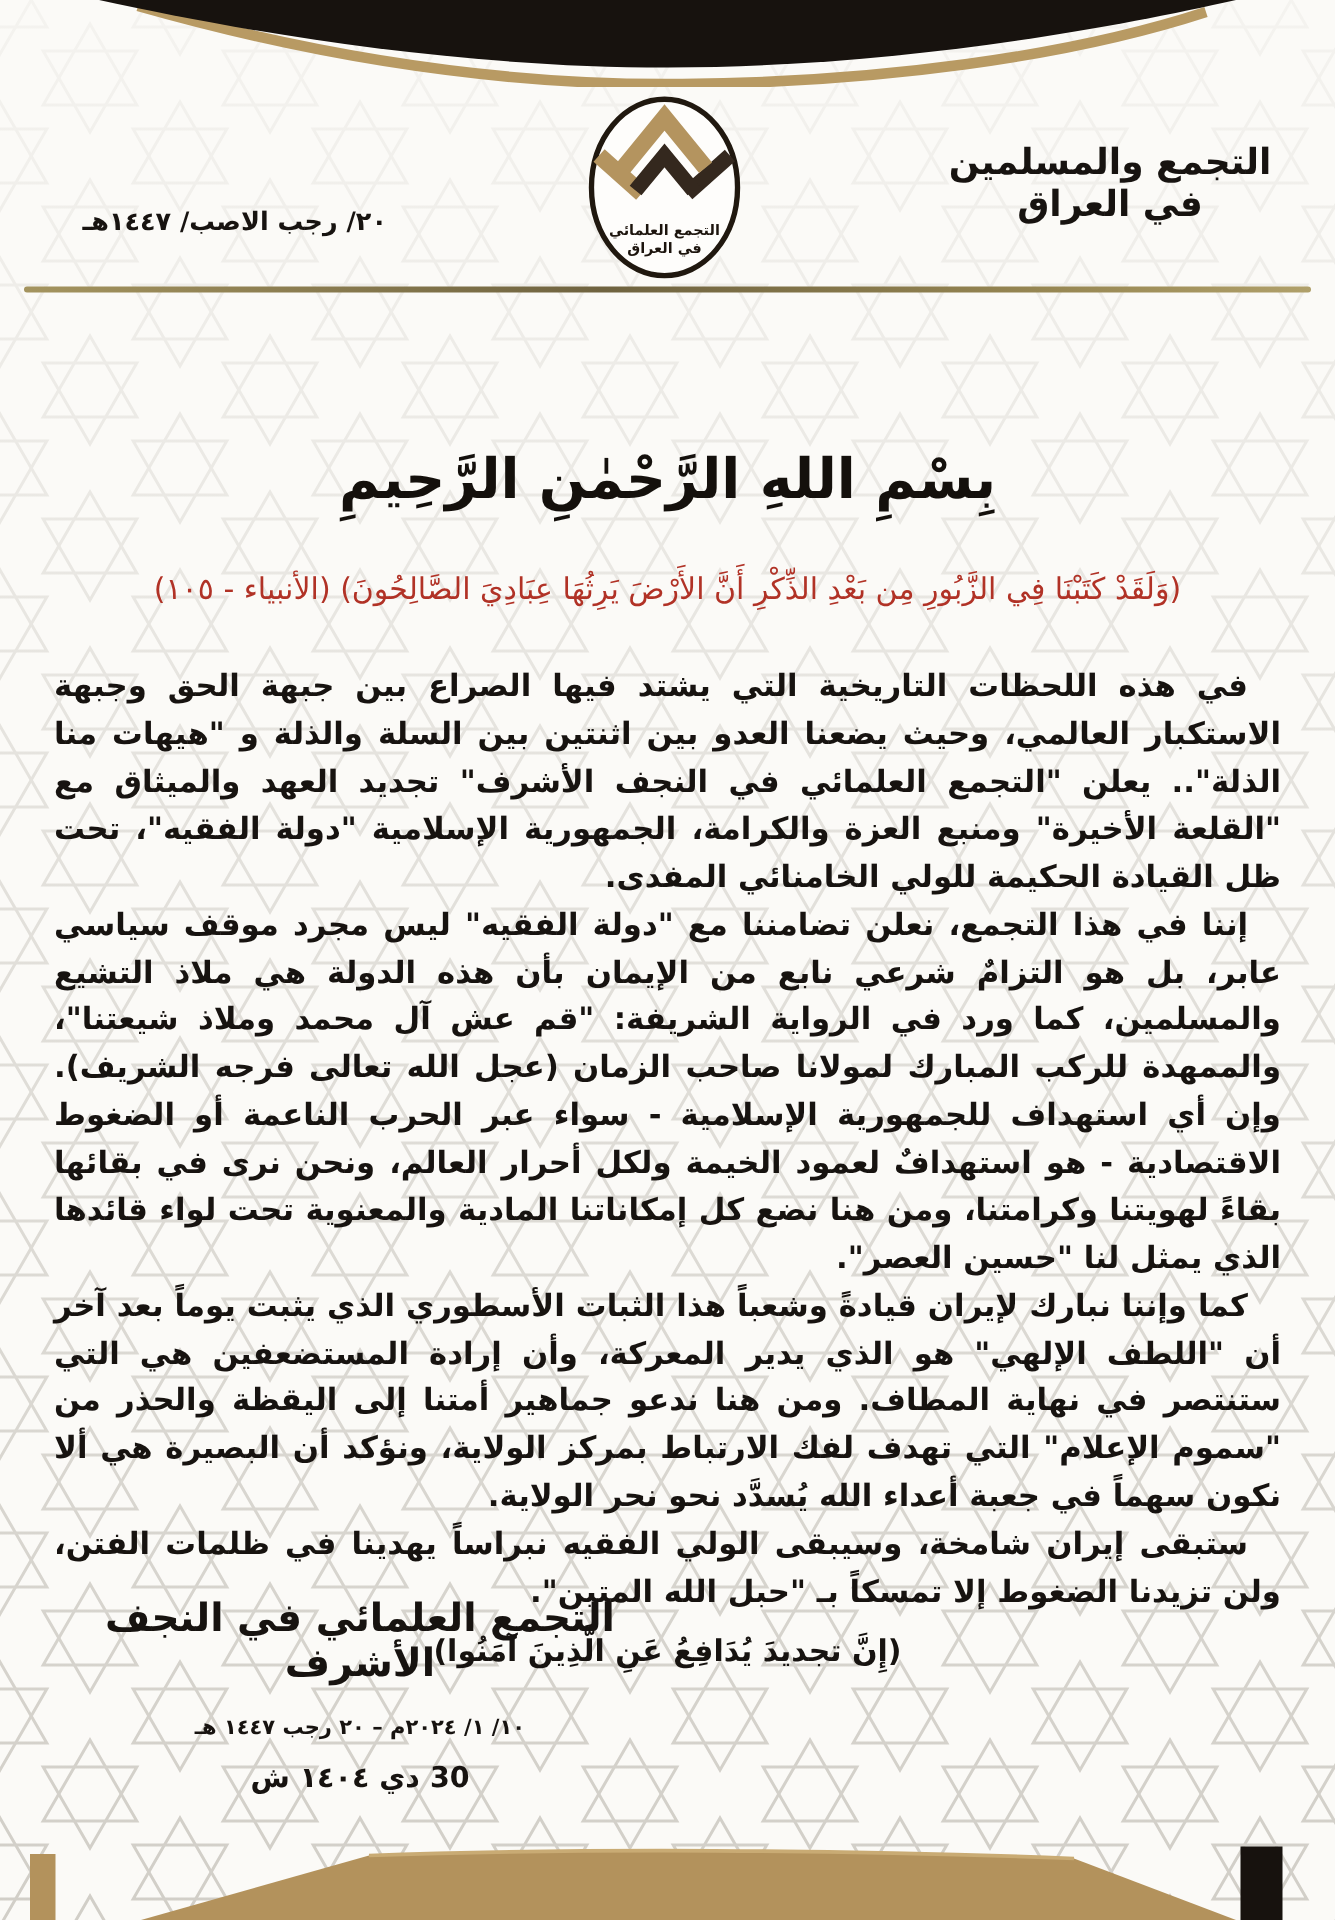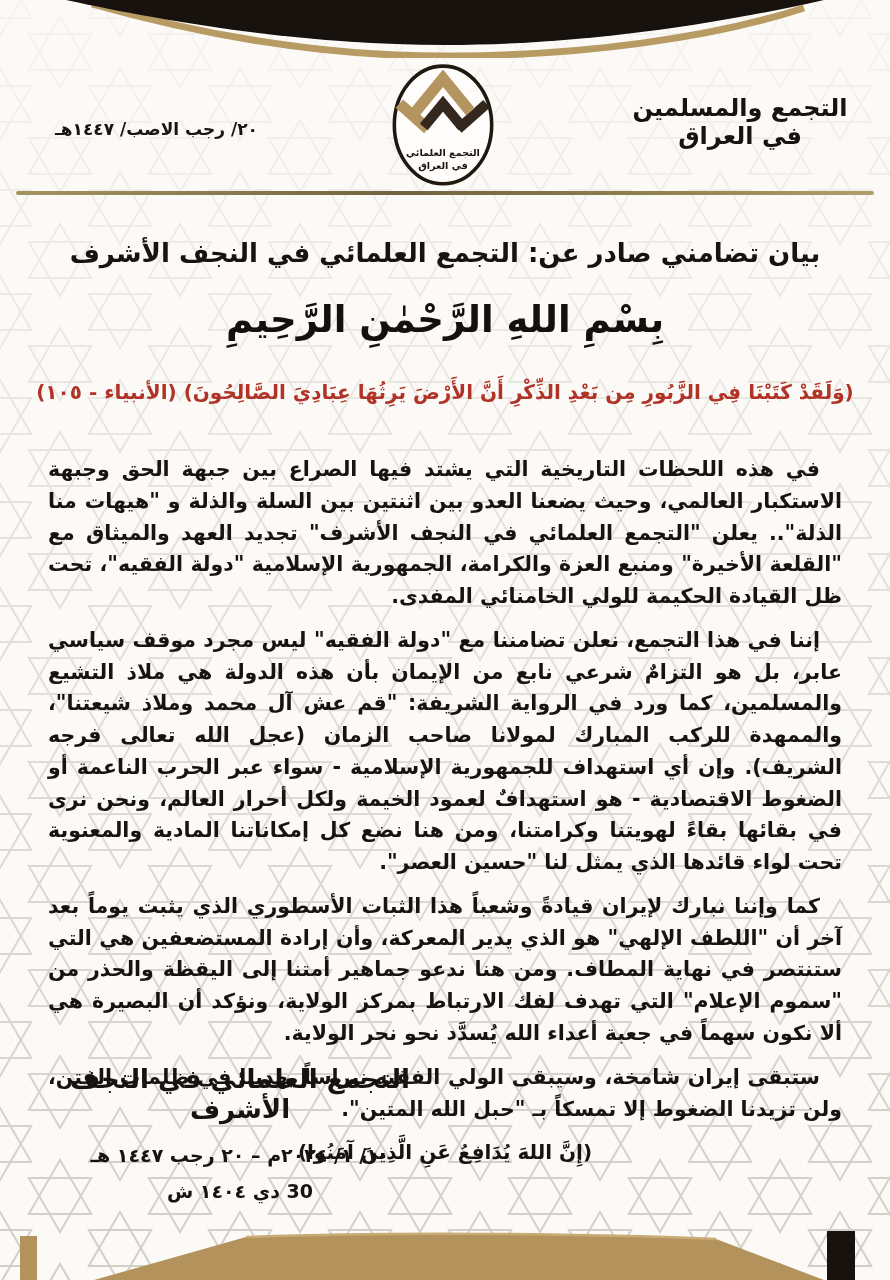--- a/index.html
+++ b/index.html
@@ -28,59 +28,59 @@
   }
   .hdr-right .l1 { font-size: 24px; }
   .hdr-right .l2 { font-size: 22px; margin-top: 16px; }
 
   .hdr-left {
     position: absolute; top: 102px; left: 26px; width: 232px; z-index: 2;
     text-align: left; font-weight: bold; direction: rtl;
   }
   .hdr-left > div { text-align: right; }
   .hdr-left .d1 { font-size: 17px; }
-  .hdr-left .d2 { font-size: 17px; margin-top: 17px; }
+  .hdr-left .d2 { font-size: 17px; margin-top: 36px; }
 
   .logo { position: absolute; top: 56px; left: 382px; width: 122px; height: 142px; z-index: 2; }
   .logo text { font-family: "DejaVu Sans", sans-serif; fill: #1c140d; font-weight: bold; }
 
   .sep {
     position: absolute; top: 191px; left: 16px; right: 16px; height: 4px; z-index: 2;
     background: linear-gradient(90deg, #a4945f, #6f6340 45%, #978753 80%, #b0a06a);
     border-radius: 2px;
   }
 
   .title {
     position: absolute; top: 238px; left: 0; right: 0; z-index: 2;
     text-align: center; font-size: 26px; font-weight: bold;
   }
   .basmala {
     position: absolute; top: 298px; left: 0; right: 0; z-index: 2;
     text-align: center; font-size: 37px; font-weight: bold; color: #14100c;
   }
   .verse-open {
     position: absolute; top: 380px; left: 20px; right: 20px; z-index: 2;
-    text-align: center; font-size: 20px; font-weight: bold; color: #b13226;
+    text-align: center; font-size: 20px; font-weight: normal; color: #b13226;
   }
 
   .body-text {
     position: absolute; top: 442px; left: 36px; right: 36px; z-index: 2;
     text-align: justify; font-size: 20.5px; font-weight: bold; line-height: 1.55;
   }
-  .body-text p { margin: 12px; text-indent: 22px; }
+  .body-text p { margin: 0; text-indent: 22px; }
   .body-text .closing {
     text-align: center; text-indent: 0; margin-top: 8px; font-size: 20px;
   }
 
   .footer {
     position: absolute; top: 1064px; right: 455px; width: 390px; z-index: 2;
     text-align: center; font-weight: bold;
   }
   .footer .f1 { font-size: 26px; }
-  .footer .f2 { font-size: 19px; margin-top: 20px; }
+  .footer .f2 { font-size: 14px; margin-top: 20px; }
   .footer .f3 { font-size: 19px; margin-top: 14px; }
 </style>
 </head>
 <body>
 
 <div class="page">
 
   <svg class="bg-pattern" width="890" height="1280" aria-hidden="true">
     <defs>
       <g id="star6" fill="none" stroke="#cfccc5" stroke-width="2">
@@ -117,32 +117,31 @@
     <path d="M 17,47 L 45,72" stroke="#b4945f" stroke-width="11" fill="none"></path>
     <path d="M 75,72 L 103,47" stroke="#34281e" stroke-width="10" fill="none"></path>
     <path d="M 33,55 L 60,22 L 87,55" stroke="#b4945f" stroke-width="11" fill="none"></path>
     <path d="M 41,70 L 60,47 L 79,70" stroke="#34281e" stroke-width="10" fill="none"></path>
     <text x="60" y="99" text-anchor="middle" font-size="9.5">التجمع العلمائي</text>
     <text x="60" y="111" text-anchor="middle" font-size="9.5">في العراق</text>
   </svg>
 
   <div class="sep"></div>
 
-  <div class="title">بيان تضامني صادر عن: التجمع العلمائي في النجف الأشرف</div>
 
   <div class="basmala">بِسْمِ اللهِ الرَّحْمٰنِ الرَّحِيمِ</div>
 
   <div class="verse-open">(وَلَقَدْ كَتَبْنَا فِي الزَّبُورِ مِن بَعْدِ الذِّكْرِ أَنَّ الأَرْضَ يَرِثُهَا عِبَادِيَ الصَّالِحُونَ) (الأنبياء - ١٠٥)</div>
 
   <div class="body-text">
     <p>في هذه اللحظات التاريخية التي يشتد فيها الصراع بين جبهة الحق وجبهة الاستكبار العالمي، وحيث يضعنا العدو بين اثنتين بين السلة والذلة و "هيهات منا الذلة".. يعلن "التجمع العلمائي في النجف الأشرف" تجديد العهد والميثاق مع "القلعة الأخيرة" ومنبع العزة والكرامة، الجمهورية الإسلامية "دولة الفقيه"، تحت ظل القيادة الحكيمة للولي الخامنائي المفدى.</p>
     <p>إننا في هذا التجمع، نعلن تضامننا مع "دولة الفقيه" ليس مجرد موقف سياسي عابر، بل هو التزامٌ شرعي نابع من الإيمان بأن هذه الدولة هي ملاذ التشيع والمسلمين، كما ورد في الرواية الشريفة: "قم عش آل محمد وملاذ شيعتنا"، والممهدة للركب المبارك لمولانا صاحب الزمان (عجل الله تعالى فرجه الشريف). وإن أي استهداف للجمهورية الإسلامية - سواء عبر الحرب الناعمة أو الضغوط الاقتصادية - هو استهدافٌ لعمود الخيمة ولكل أحرار العالم، ونحن نرى في بقائها بقاءً لهويتنا وكرامتنا، ومن هنا نضع كل إمكاناتنا المادية والمعنوية تحت لواء قائدها الذي يمثل لنا "حسين العصر".</p>
     <p>كما وإننا نبارك لإيران قيادةً وشعباً هذا الثبات الأسطوري الذي يثبت يوماً بعد آخر أن "اللطف الإلهي" هو الذي يدير المعركة، وأن إرادة المستضعفين هي التي ستنتصر في نهاية المطاف. ومن هنا ندعو جماهير أمتنا إلى اليقظة والحذر من "سموم الإعلام" التي تهدف لفك الارتباط بمركز الولاية، ونؤكد أن البصيرة هي ألا نكون سهماً في جعبة أعداء الله يُسدَّد نحو نحر الولاية.</p>
     <p>ستبقى إيران شامخة، وسيبقى الولي الفقيه نبراساً يهدينا في ظلمات الفتن، ولن تزيدنا الضغوط إلا تمسكاً بـ "حبل الله المتين".</p>
-    <p class="closing">(إِنَّ اللهَ يُدَافِعُ عَنِ الَّذِينَ آمَنُوا)</p>
+    <p class="closing">(إِنَّ تجديدَ يُدَافِعُ عَنِ الَّذِينَ آمَنُوا)</p>
   </div>
 
   <div class="footer">
     <div class="f1">التجمع العلمائي في النجف الأشرف</div>
     <div class="f2">١٠/ ١/ ٢٠٢٤م – ٢٠ رجب ١٤٤٧ هـ</div>
     <div class="f3">30 دي ١٤٠٤ ش</div>
   </div>
 
   <svg class="bottom-band" width="890" height="50" viewBox="0 0 890 50" aria-hidden="true">
     <path d="M 94,50 L 246,7 C 380,2 570,3 716,9 L 824,50 Z" fill="#b3925c"></path>

